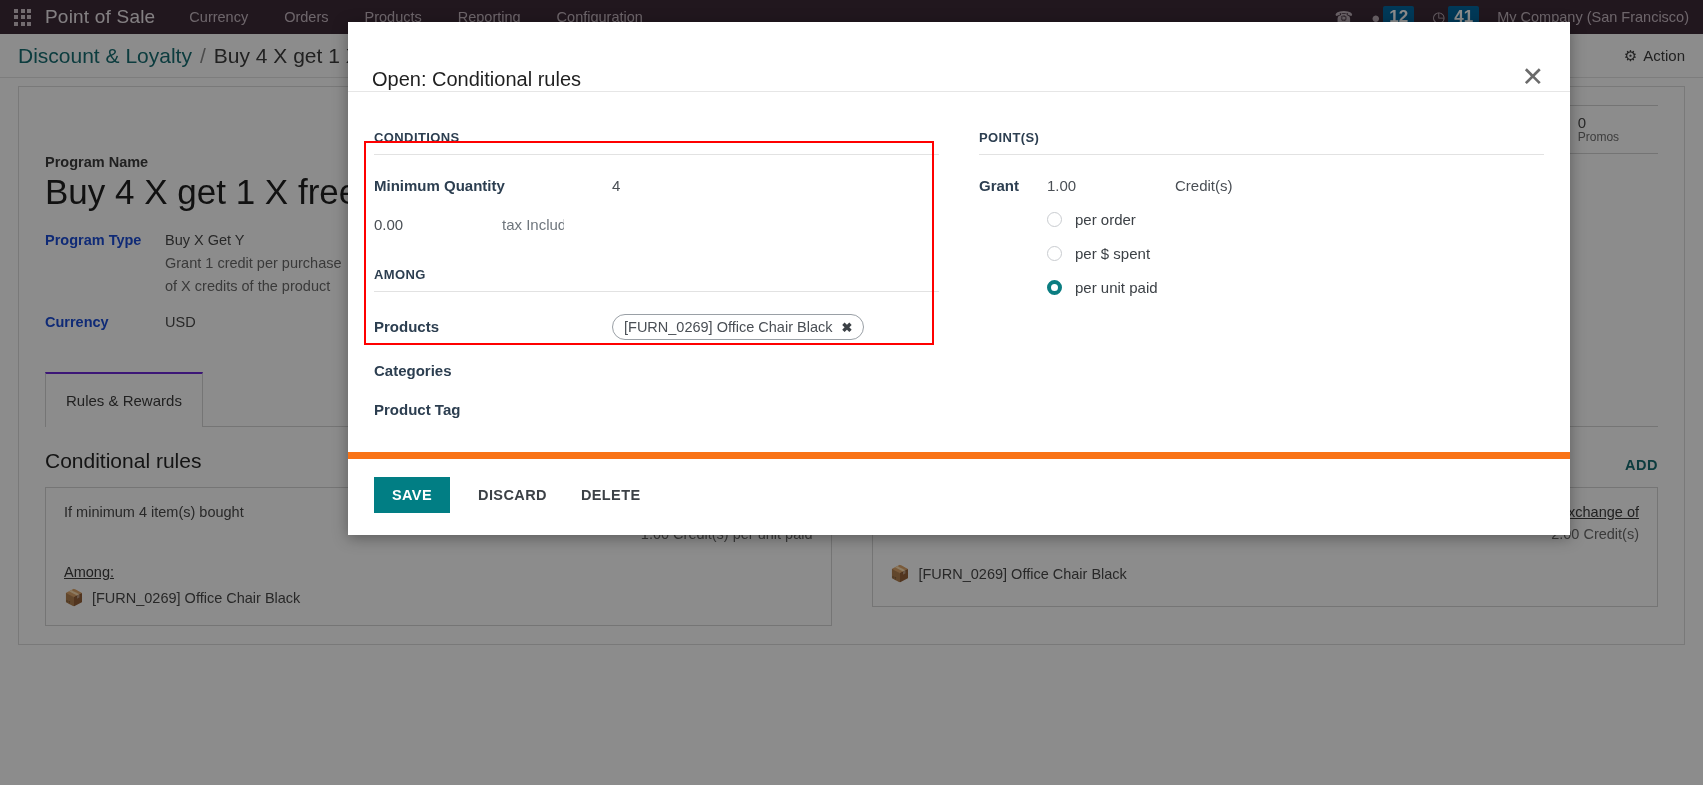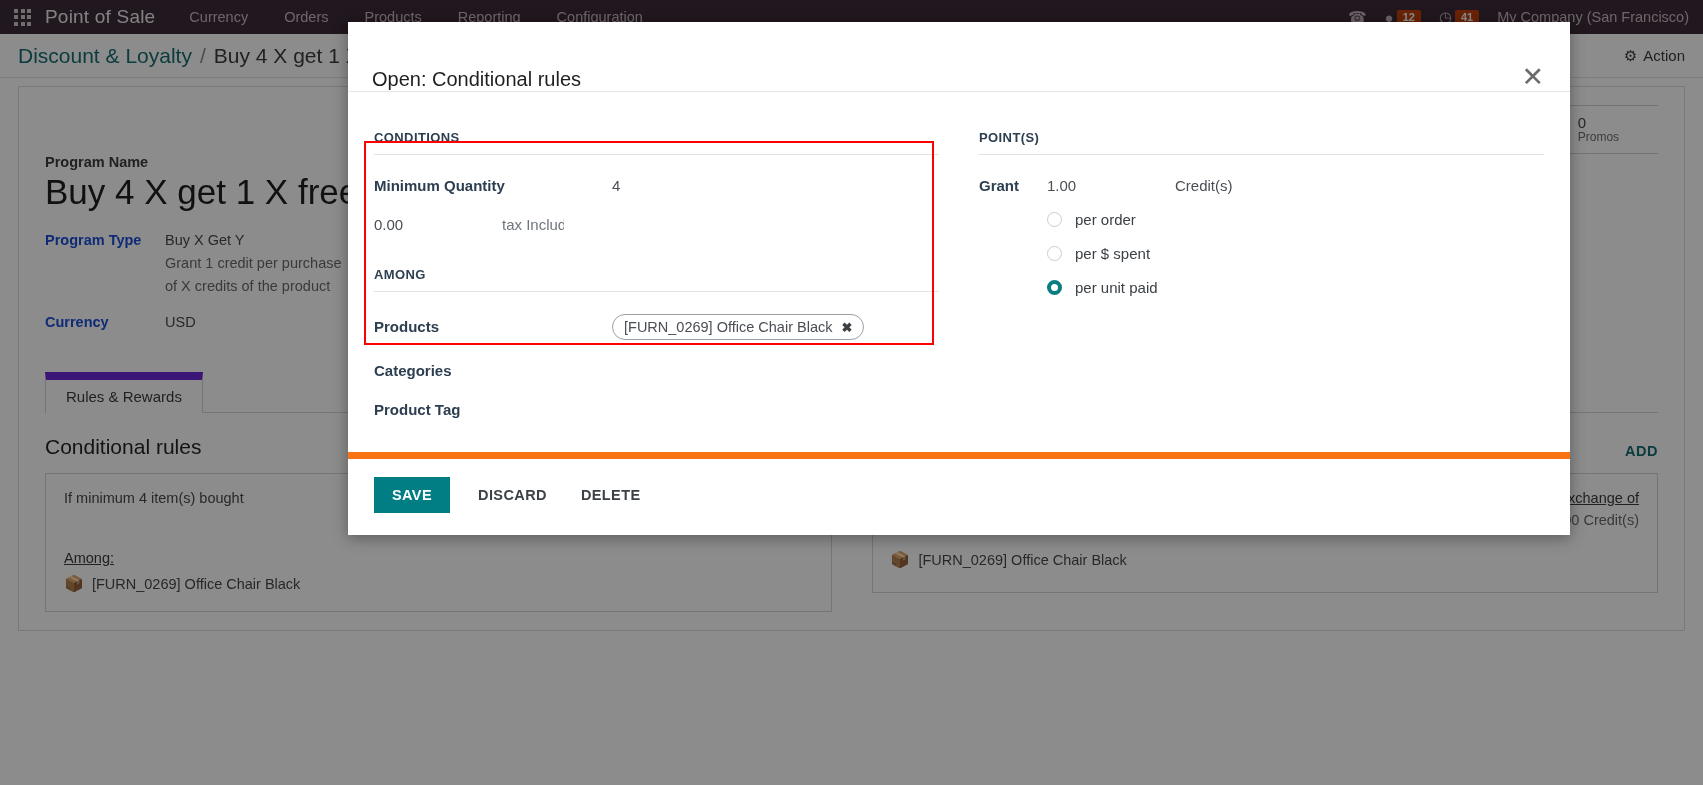--- a/index.html
+++ b/index.html
@@ -39,21 +39,21 @@
   }
   .apps-grid i { display:block; width:4px; height:4px; background:#cfc4cb; }
   .brand {
     font-size: 19px; color: #efe9ed; font-weight: 400;
     margin-right: 34px; letter-spacing: .2px;
   }
   .nav-item { margin-right: 36px; font-size: 14.5px; color: #c7b9c2; }
   .nav-right { margin-left: auto; display: flex; align-items: center; gap: 18px; }
   .nav-ico { color:#bfb1ba; font-size: 15px; display:flex; align-items:center; gap:3px; }
   .badge {
-    background: #c2410c; color: #fff; font-size: 11px;
+    background: #0369a1; color: #fff; font-size: 17px;
     padding: 1px 6px; border-radius: 2px; font-weight: 600;
   }
   .company { font-size: 14.5px; color: #c7b9c2; }
 
   .breadcrumb-bar {
     height: 44px;
     display: flex; align-items: center;
     padding: 0 18px;
     border-bottom: 1px solid #e3e3e3;
     background: #ffffff;
@@ -85,22 +85,22 @@
   .prog-name-label { font-size: 14.5px; color: #3c3c3c; font-weight: 600; }
   .prog-name { font-size: 35px; color: #1f1f1f; margin-top: 2px; font-weight: 400; }
   .kv { display:flex; margin-top: 20px; }
   .kv .k { width: 120px; font-size: 14.5px; color: #1d4ed8; font-weight: 600; }
   .kv .v { font-size: 14.5px; color: #4a4a4a; }
   .v-sub { font-size: 14.5px; color: #6b6b6b; margin-top: 7px; }
 
   .tabs { margin-top: 42px; border-bottom: 1px solid #d6d6d6; display:flex; }
   .tab {
     border: 1px solid #d6d6d6; border-bottom: none;
-    border-top: 8px solid #6d28d9;
-    background: #fff; padding: 8px 20px;
+    border-top: 2px solid #6d28d9;
+    background: #fff; padding: 18px 20px;
     font-size: 15px; color: #3c3c3c; margin-bottom: -1px;
   }
 
   .two-col { display: flex; gap: 40px; margin-top: 22px; }
   .col { flex: 1; }
   .col-head { display:flex; align-items: flex-end; }
   .col-title { font-size: 21px; color: #262626; }
   .col-add { margin-left: auto; font-size: 14.5px; color: #166d72; font-weight: 600; letter-spacing:.5px; }
   .card {
     border: 1px solid #d6d6d6; margin-top: 14px;

